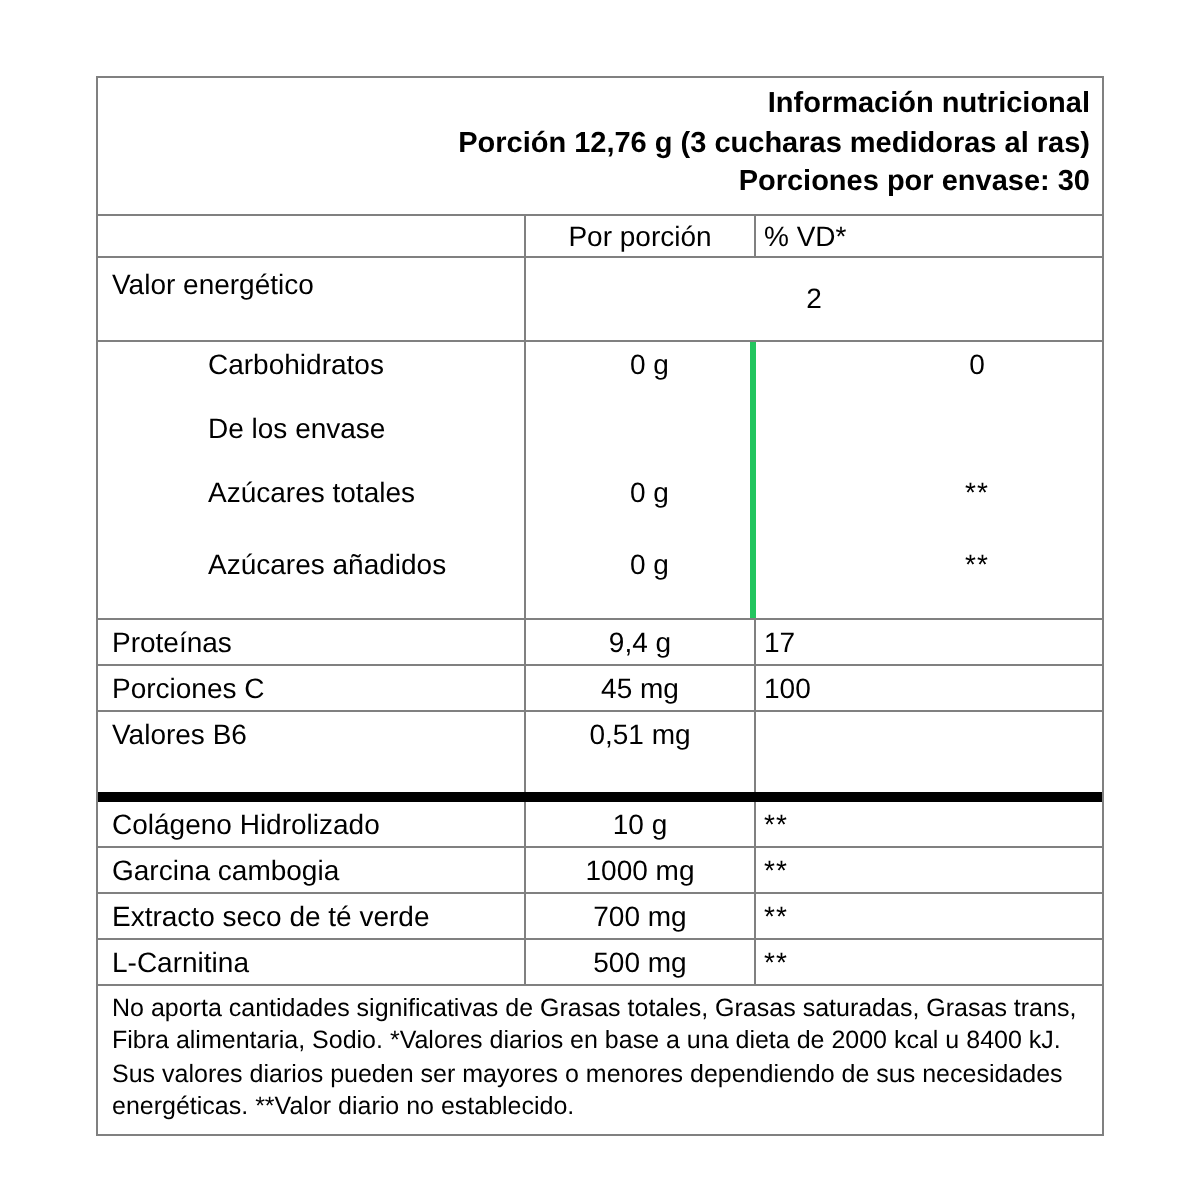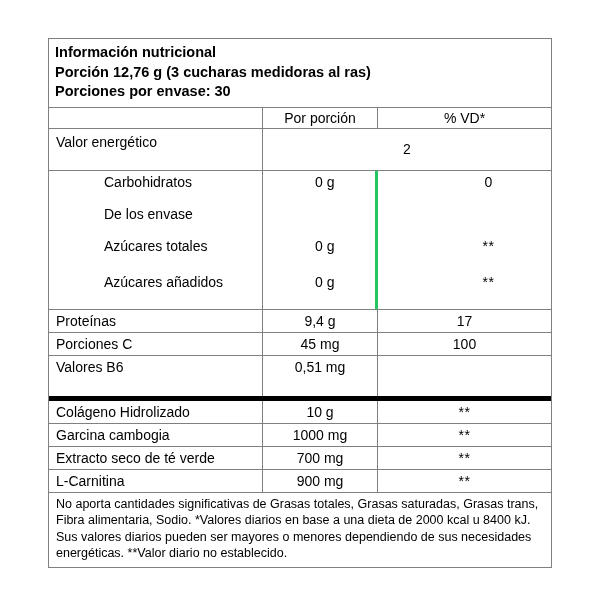--- a/index.html
+++ b/index.html
@@ -21,21 +21,21 @@
     left: 48px;
     top: 38px;
     width: 504px;
     border: 1px solid #808080;
     background: #ffffff;
     box-sizing: border-box;
   }
 
   
   .header-block {
-    text-align: left;
+    text-align: right;
     font-weight: bold;
     font-size: 14.5px;
     line-height: 19.5px;
     padding: 4px 6px 5px 6px;
     border-bottom: 1px solid #808080;
   }
   .header-block > div { white-space: nowrap; }
 
   
   .row {
@@ -63,21 +63,20 @@
     line-height: 18px;
     text-align: center;
     border-right: 1px solid #808080;
   }
   .c-vd {
     flex: 1 1 auto;
     box-sizing: border-box;
     padding: 2px 4px;
     font-size: 14px;
     line-height: 18px;
-    text-align: center;
   }
 
   
   .colhead .c-name,
   .colhead .c-amount,
   .colhead .c-vd { padding-top: 1px; padding-bottom: 1px; }
 
   
   .row-energy { min-height: 42px; }
   .row-energy .c-name { padding-top: 4px; }
@@ -220,19 +219,19 @@
   </div>
 
   <div class="row rule-below">
     <div class="c-name">Extracto seco de té verde</div>
     <div class="c-amount">700 mg</div>
     <div class="c-vd stars">**</div>
   </div>
 
   <div class="row">
     <div class="c-name">L-Carnitina</div>
-    <div class="c-amount">900 mg</div>
+    <div class="c-amount">500 mg</div>
     <div class="c-vd stars">**</div>
   </div>
 
   <div class="footnote">No aporta cantidades significativas de Grasas totales, Grasas saturadas, Grasas trans, Fibra alimentaria, Sodio. *Valores diarios en base a una dieta de 2000 kcal u 8400 kJ. Sus valores diarios pueden ser mayores o menores dependiendo de sus necesidades energéticas. **Valor diario no establecido.</div>
 
 </div>
 
 </body></html>

